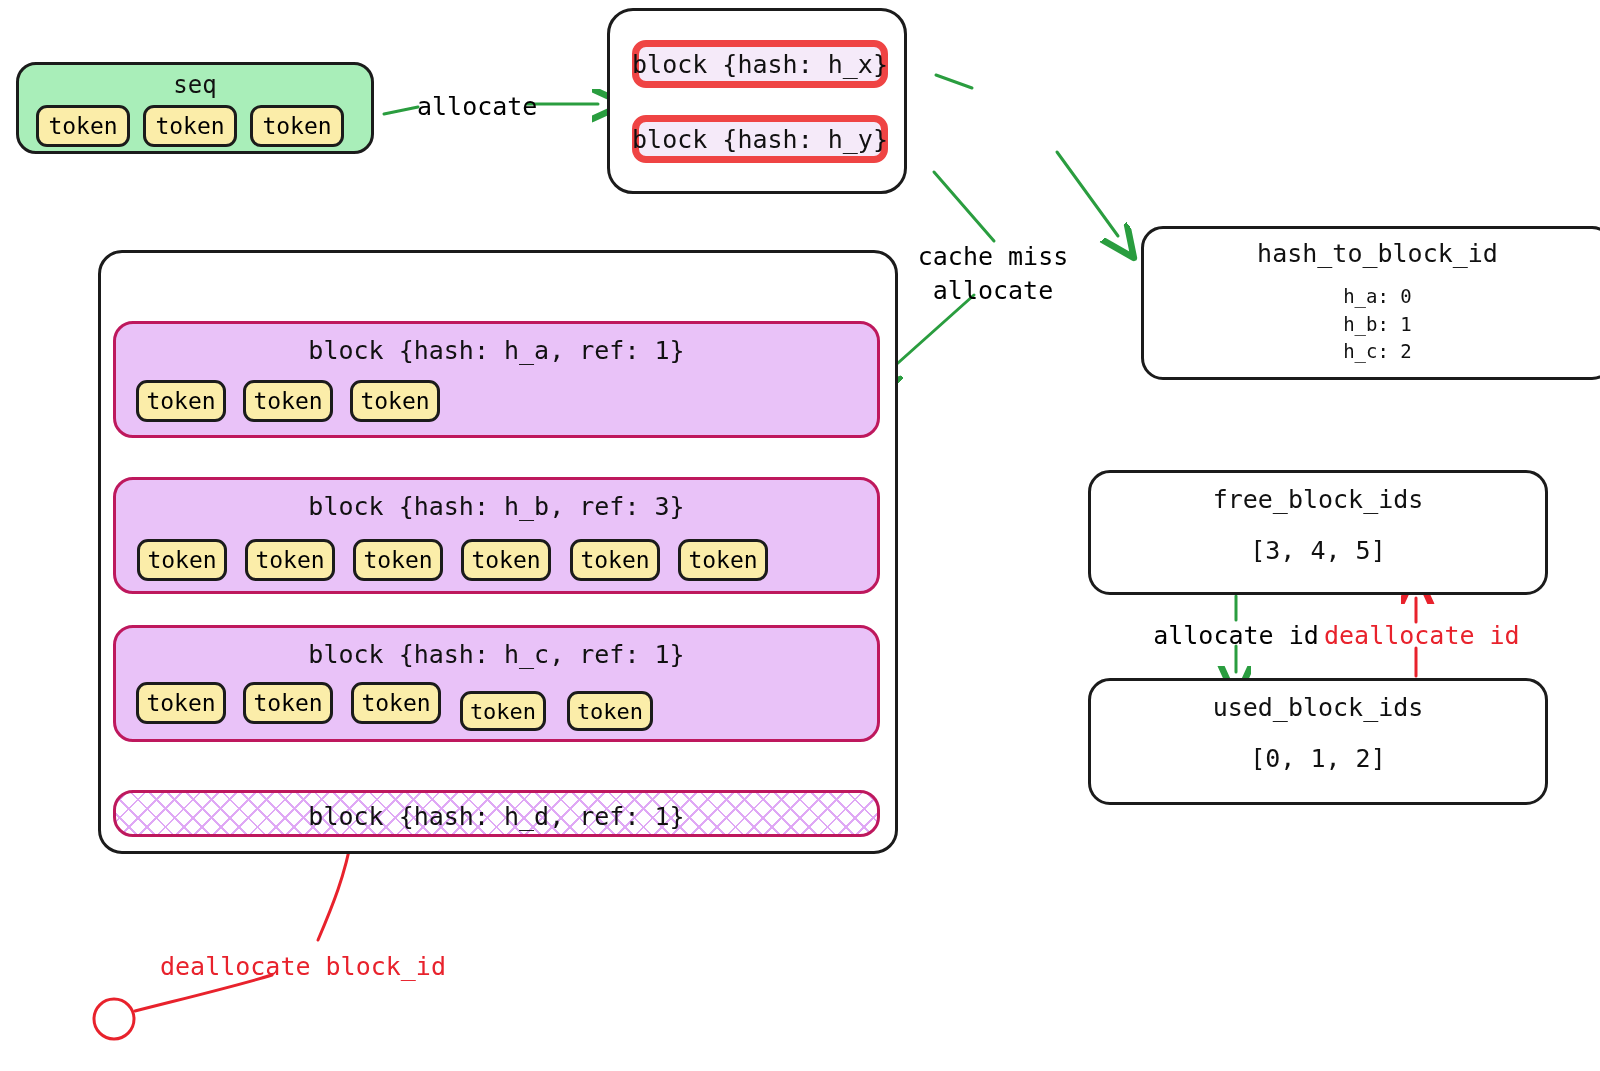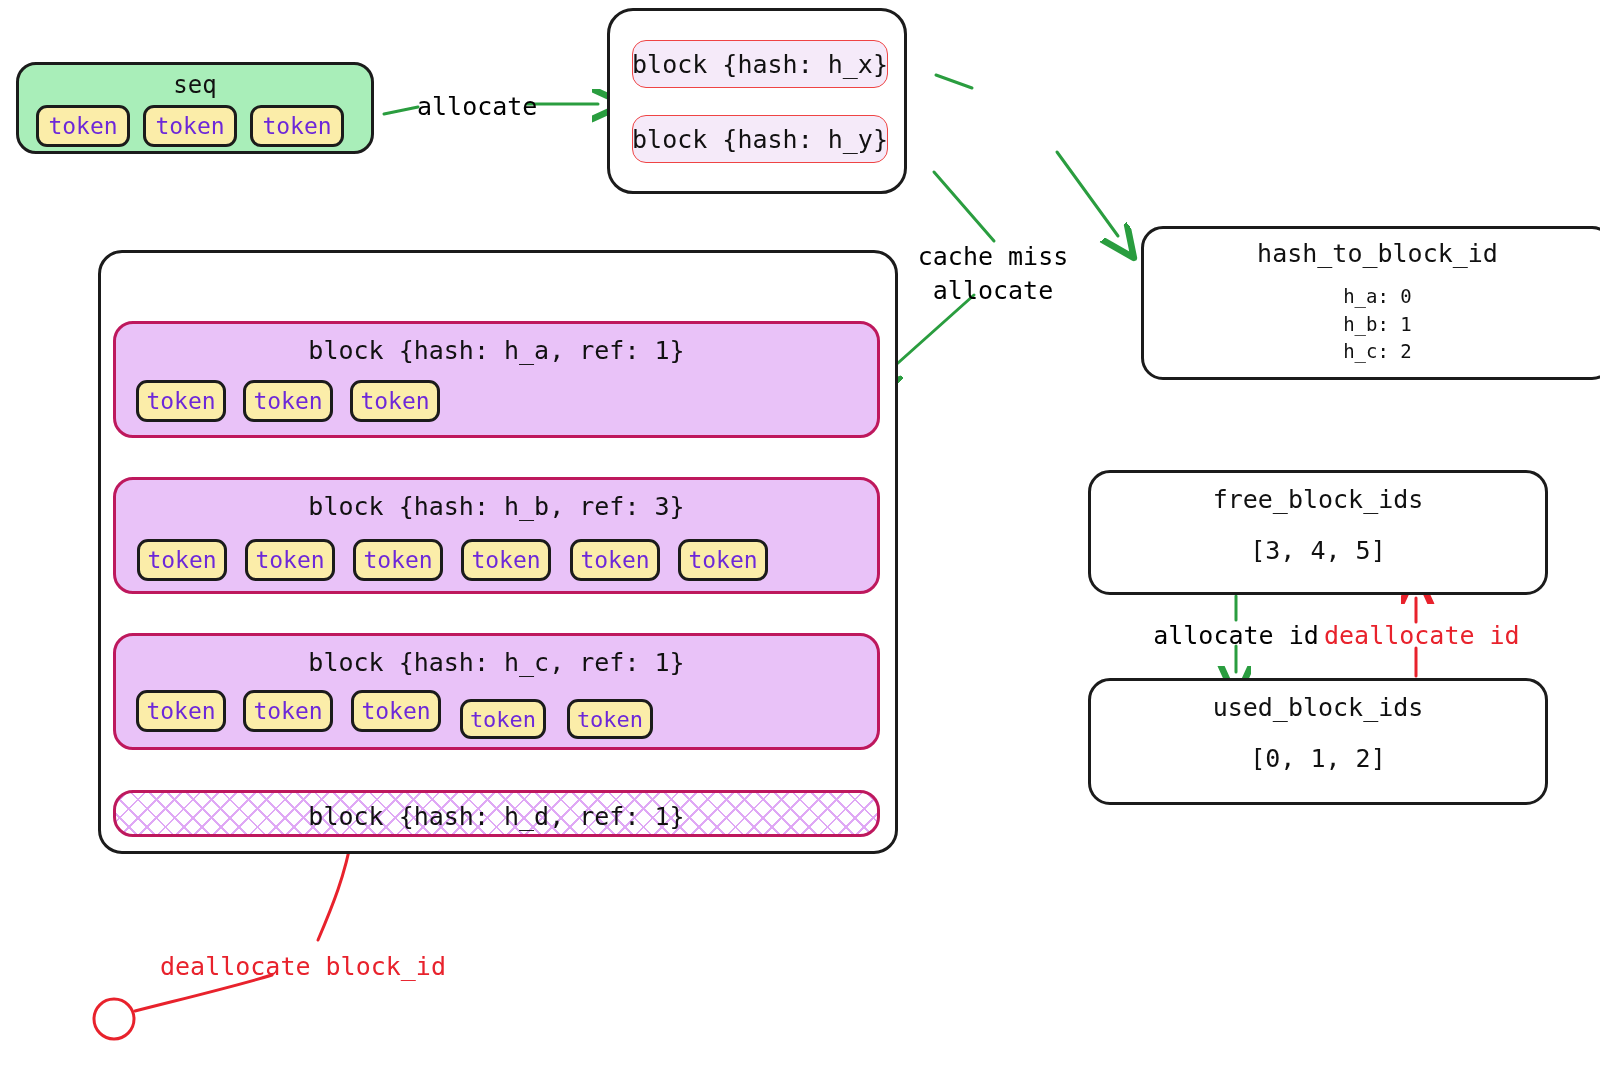--- a/index.html
+++ b/index.html
@@ -54,40 +54,40 @@
     border-radius: 20px;
   }
   #seq-title { top: 6px; font-size: 24px; }
   .token {
     position: absolute;
     box-sizing: border-box;
     background: #fbeda9;
     border: 3px solid #1b1b1b;
     border-radius: 11px;
     font-size: 23px;
-    color: #6d28d9;
+    color: #000000;
     display: flex;
     align-items: center;
     justify-content: center;
     height: 42px;
     white-space: nowrap;
   }
   
   #alloc-box {
     left: 607px;
     top: 8px;
     width: 300px;
     height: 186px;
     border-radius: 26px;
   }
   .lav-block {
     position: absolute;
     box-sizing: border-box;
     background: #f5eaf9;
-    border: 1px solid #ef4444;
+    border: 7px solid #ef4444;
     border-radius: 14px;
     font-size: 25px;
     color: #111111;
     display: flex;
     align-items: center;
     justify-content: center;
     white-space: nowrap;
   }
   
   #blocks-box {
@@ -212,21 +212,21 @@
     <div class="pblock" style="left:12px; top:224px; width:767px; height:117px;">
       <div class="pblock-title" style="top:12px;">block {hash: h_b, ref: 3}</div>
       <div class="token" style="left:21px; top:59px; width:90px;">token</div>
       <div class="token" style="left:129px; top:59px; width:90px;">token</div>
       <div class="token" style="left:237px; top:59px; width:90px;">token</div>
       <div class="token" style="left:345px; top:59px; width:90px;">token</div>
       <div class="token" style="left:454px; top:59px; width:90px;">token</div>
       <div class="token" style="left:562px; top:59px; width:90px;">token</div>
     </div>
 
-    <div class="pblock" style="left:12px; top:380px; width:767px; height:117px;">
+    <div class="pblock" style="left:12px; top:372px; width:767px; height:117px;">
       <div class="pblock-title" style="top:12px;">block {hash: h_c, ref: 1}</div>
       <div class="token" style="left:20px; top:54px; width:90px;">token</div>
       <div class="token" style="left:127px; top:54px; width:90px;">token</div>
       <div class="token" style="left:235px; top:54px; width:90px;">token</div>
       <div class="token" style="left:344px; top:63px; width:86px; height:40px; font-size:22px;">token</div>
       <div class="token" style="left:451px; top:63px; width:86px; height:40px; font-size:22px;">token</div>
     </div>
 
     <div class="pblock hatched" style="left:12px; top:537px; width:767px; height:47px;">
       <div class="pblock-title" style="top:9px;">block {hash: h_d, ref: 1}</div>

